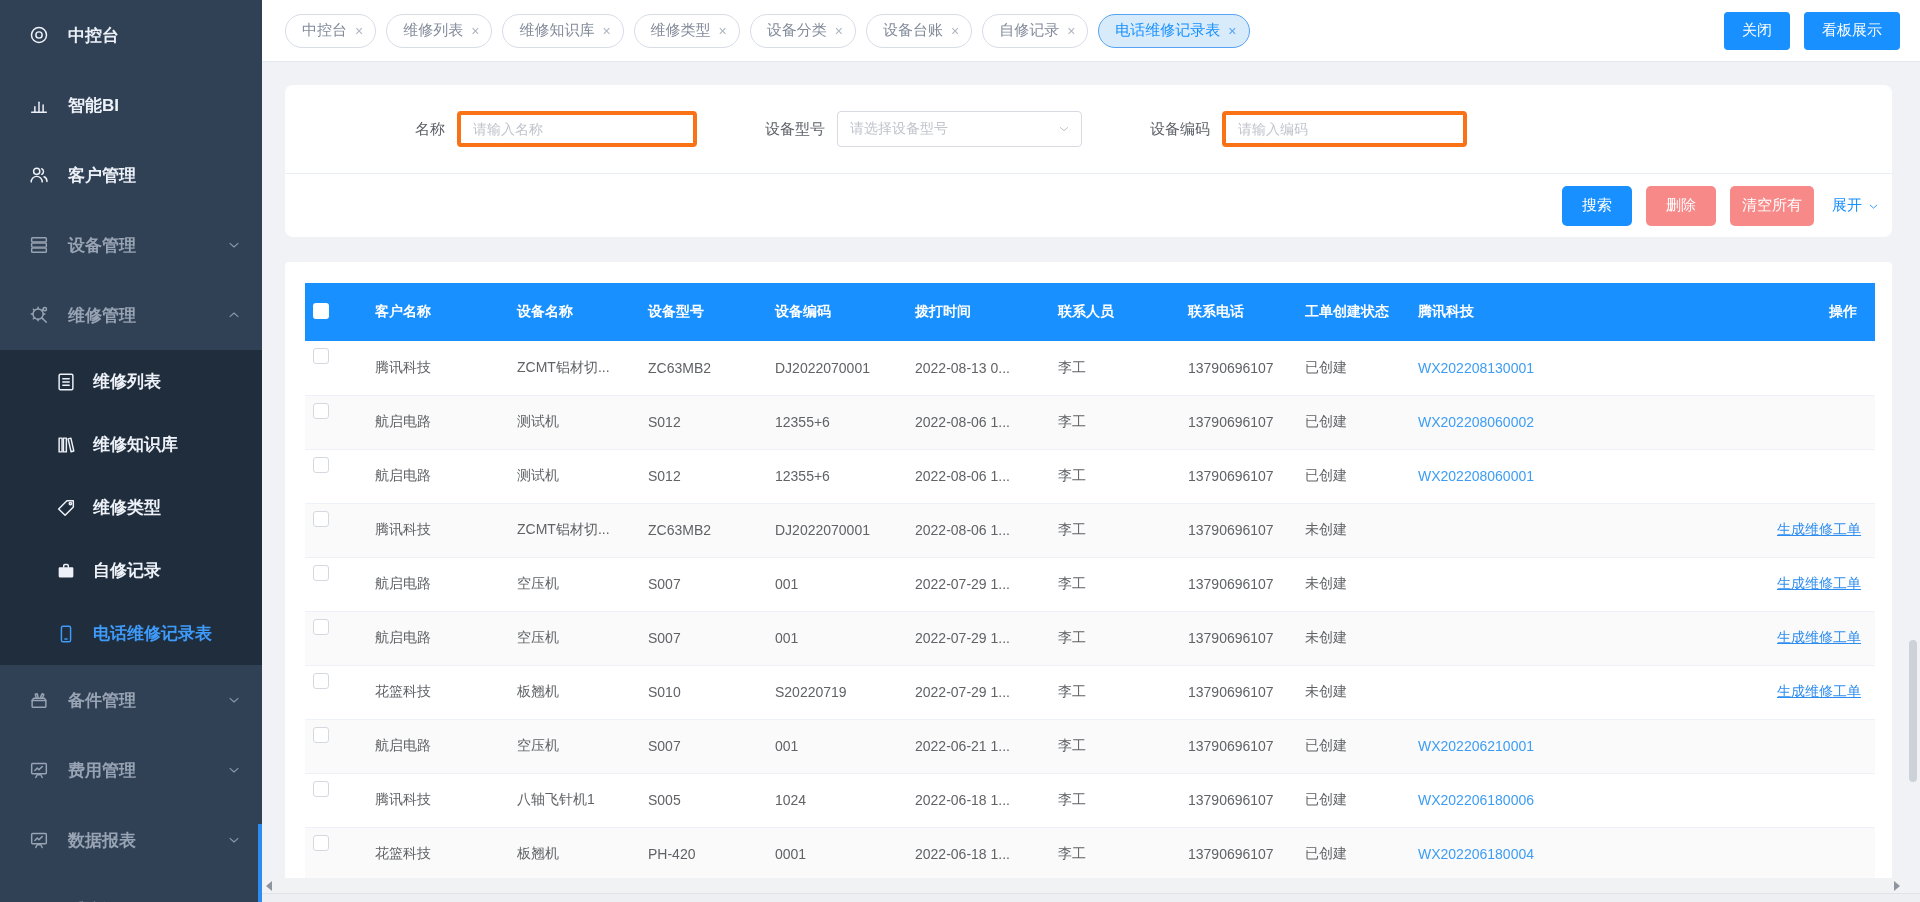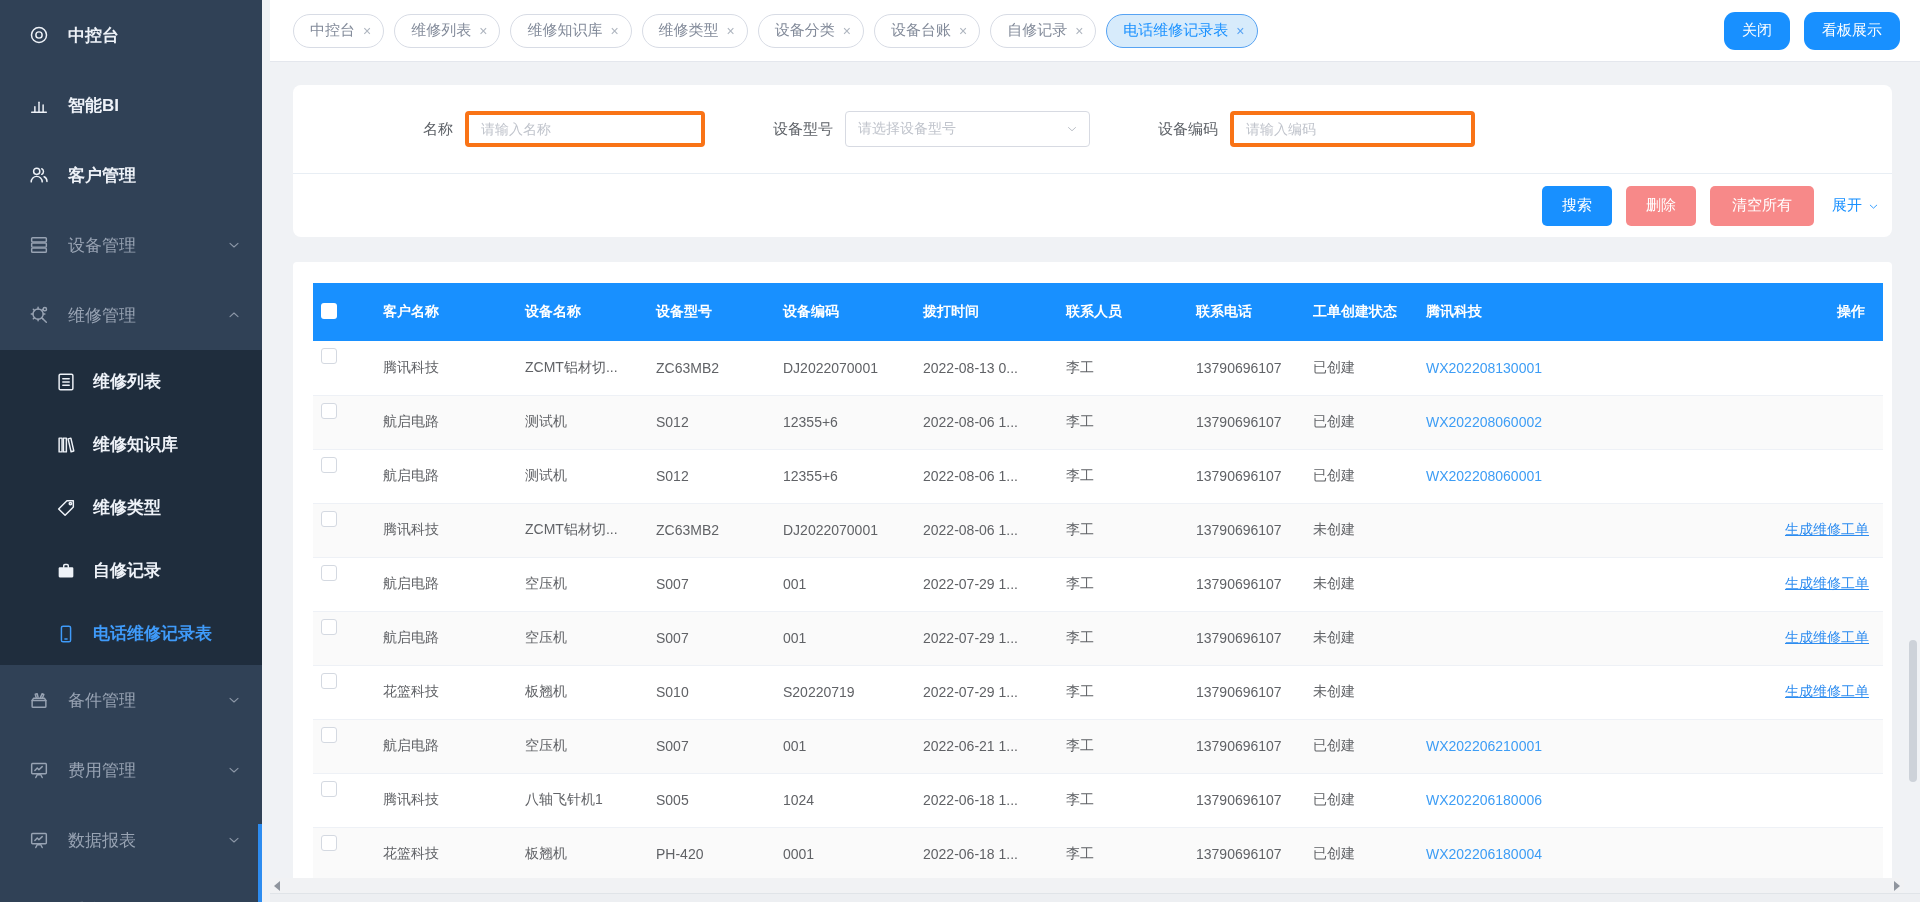--- a/index.html
+++ b/index.html
@@ -1,24 +1,24 @@
 <!DOCTYPE html>
 <html><head>
 <meta charset="utf-8">
 <style>
   * { box-sizing: border-box; margin: 0; padding: 0; }
   html,body { width:1920px; height:902px; overflow:hidden; }
   body { font-family:"Liberation Sans","DejaVu Sans",sans-serif; background:#f0f2f5; color:#606266; }
-  .app { display:flex; width:1920px; height:902px;gap:8px; }
+  .app { display:flex; width:1920px; height:902px; }
 
   
   .sidebar { width:262px; min-width:262px; background:#304156; overflow:hidden; position:relative; }
   .side-item { height:70px; display:flex; align-items:center; padding:0 20px 0 28px;
                color:#eef2f8; font-size:17px; font-weight:700; cursor:pointer; }
-  .side-item.dim { color:#98a3b3; font-weight:400; }
+  .side-item.dim { color:#98a3b3; font-weight:700; }
   .side-item .icon, .sub-item .icon { width:22px; height:22px; margin-right:18px; flex:none; }
   .chev { width:16px; height:16px; margin-left:auto; color:#8d98a8; flex:none; }
   .submenu { background:#1f2d3d; }
   .sub-item { height:63px; display:flex; align-items:center; padding:0 20px 0 55px;
               color:#eef2f8; font-size:17px; font-weight:700; cursor:pointer; }
   .sub-item .icon { margin-right:16px; }
   .sub-item.active { color:#3f9bfa; }
   .side-thumb { position:absolute; right:0; bottom:0; width:4px; height:78px; background:#2d8cf0; }
   .icon svg, .chev svg { width:100%; height:100%; fill:none; stroke:currentColor;
      stroke-width:1.6; stroke-linecap:round; stroke-linejoin:round; }
@@ -30,21 +30,21 @@
             display:flex; align-items:center; padding:0 20px 0 23px; flex:none; }
   .tabs { display:flex; align-items:center; }
   .tab { height:34px; border:1px solid #d8dce5; border-radius:17px; background:#fff;
          display:inline-flex; align-items:center; padding:0 12px 0 16px; margin-right:10px;
          color:#838b9a; font-size:15px; cursor:pointer; white-space:nowrap; }
   .tab .close { margin-left:8px; font-size:14px; color:#aeb5bf; line-height:1; }
   .tab.active { background:#d7ebfb; border-color:#57a3f3; color:#1890ff; }
   .tab.active .close { color:#57a3f3; }
   .tabbar-actions { margin-left:auto; display:flex; gap:14px; }
   .btn-top { height:38px; padding:0 18px; background:#1890ff; color:#fff; border:none;
-             border-radius:11px; font-size:15px; cursor:pointer; font-family:inherit; }
+             border-radius:4px; font-size:15px; cursor:pointer; font-family:inherit; }
 
   .content { flex:1; padding:23px 28px 0 23px; display:flex; flex-direction:column; overflow:hidden; }
 
   .filter-card { background:#fff; border-radius:8px; margin-bottom:25px; flex:none; }
   .filter-row { height:88px; display:flex; align-items:center; padding-left:130px; }
   .field { display:flex; align-items:center; margin-right:68px; }
   .f-label { font-size:15px; color:#5c6066; margin-right:12px; white-space:nowrap; }
   .f-input { width:240px; height:36px; border:4px solid #f97316; border-radius:4px;
              padding:0 12px; font-size:14px; color:#606266; font-family:inherit; outline:none; }
   .f-input::placeholder { color:#c0c4cc; }
@@ -53,21 +53,21 @@
   .f-select .ph { font-size:14px; color:#c0c4cc; flex:1; }
   .f-select .chev { margin-left:auto; color:#b6bac2; width:14px; height:14px; }
   .divider { height:1px; background:#e8eef4; }
   .actions-row { height:63px; display:flex; align-items:center; justify-content:flex-end;
                  gap:14px; padding-right:12px; }
   .btn { height:40px; border:none; border-radius:5px; color:#fff; font-size:15px;
          cursor:pointer; font-family:inherit; }
   .btn-search { width:70px; background:#1890ff; }
   .btn-danger { background:#f78989; }
   .btn-delete { width:70px; }
-  .btn-clear { width:104px; }
+  .btn-clear { width:84px; }
   .expand-link { color:#1890ff; font-size:15px; display:inline-flex; align-items:center;
                  gap:5px; cursor:pointer; margin-left:4px; }
   .expand-link .chev { color:#1890ff; margin-left:0; width:13px; height:13px; }
 
   .table-card { background:#fff; border-radius:4px 4px 0 0; padding:21px 17px 0 20px; flex:1; overflow:hidden; }
   table { width:1570px; border-collapse:collapse; table-layout:fixed; font-size:14px; }
   thead th { background:#1890ff; color:#fff; height:58px; font-weight:700; text-align:left; padding:0; }
   thead th.op-col { text-align:right; padding-right:18px; }
   tbody td { height:54px; padding:0; color:#606266; border-bottom:1px solid #eef1f6;
              white-space:nowrap; overflow:hidden; }

